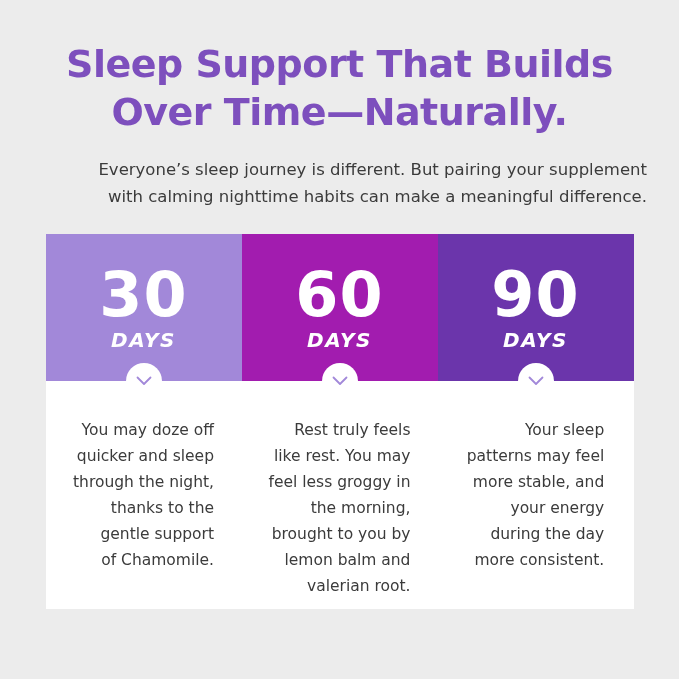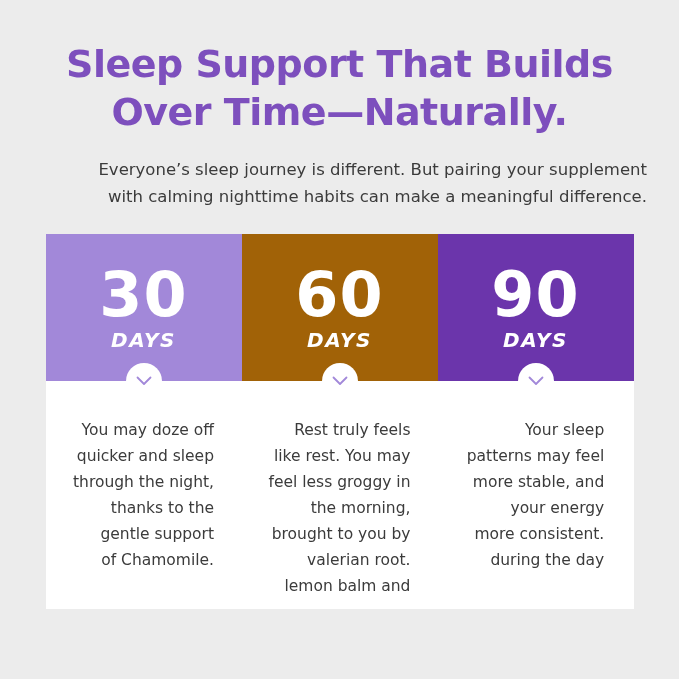--- a/index.html
+++ b/index.html
@@ -145,54 +145,54 @@
         <span class="line">You may doze off</span>
         <span class="line">quicker and sleep</span>
         <span class="line">through the night,</span>
         <span class="line">thanks to the</span>
         <span class="line">gentle support</span>
         <span class="line">of Chamomile.</span>
       </div>
     </div>
 
     <div class="card">
-      <div class="card-head" style="background:#a16207">
+      <div class="card-head" style="background:#a21caf">
         <span class="card-num">60</span>
         <span class="card-days">DAYS</span>
         <span class="chev">
           <svg width="16" height="10" viewBox="0 0 16 10" aria-hidden="true">
             <path d="M1.5 1.5 L8 8 L14.5 1.5" fill="none" stroke="#a288d9" stroke-width="1.8" stroke-linecap="round" stroke-linejoin="round"></path>
           </svg>
         </span>
       </div>
       <div class="card-body">
         <span class="line">Rest truly feels</span>
         <span class="line">like rest. You may</span>
         <span class="line">feel less groggy in</span>
         <span class="line">the morning,</span>
         <span class="line">brought to you by</span>
+        <span class="line">lemon balm and</span>
         <span class="line">valerian root.</span>
-        <span class="line">lemon balm and</span>
       </div>
     </div>
 
     <div class="card">
       <div class="card-head" style="background:#6b35ab">
         <span class="card-num">90</span>
         <span class="card-days">DAYS</span>
         <span class="chev">
           <svg width="16" height="10" viewBox="0 0 16 10" aria-hidden="true">
             <path d="M1.5 1.5 L8 8 L14.5 1.5" fill="none" stroke="#a288d9" stroke-width="1.8" stroke-linecap="round" stroke-linejoin="round"></path>
           </svg>
         </span>
       </div>
       <div class="card-body">
         <span class="line">Your sleep</span>
         <span class="line">patterns may feel</span>
         <span class="line">more stable, and</span>
         <span class="line">your energy</span>
+        <span class="line">during the day</span>
         <span class="line">more consistent.</span>
-        <span class="line">during the day</span>
       </div>
     </div>
 
   </div>
 </div>
 
 </body></html>

